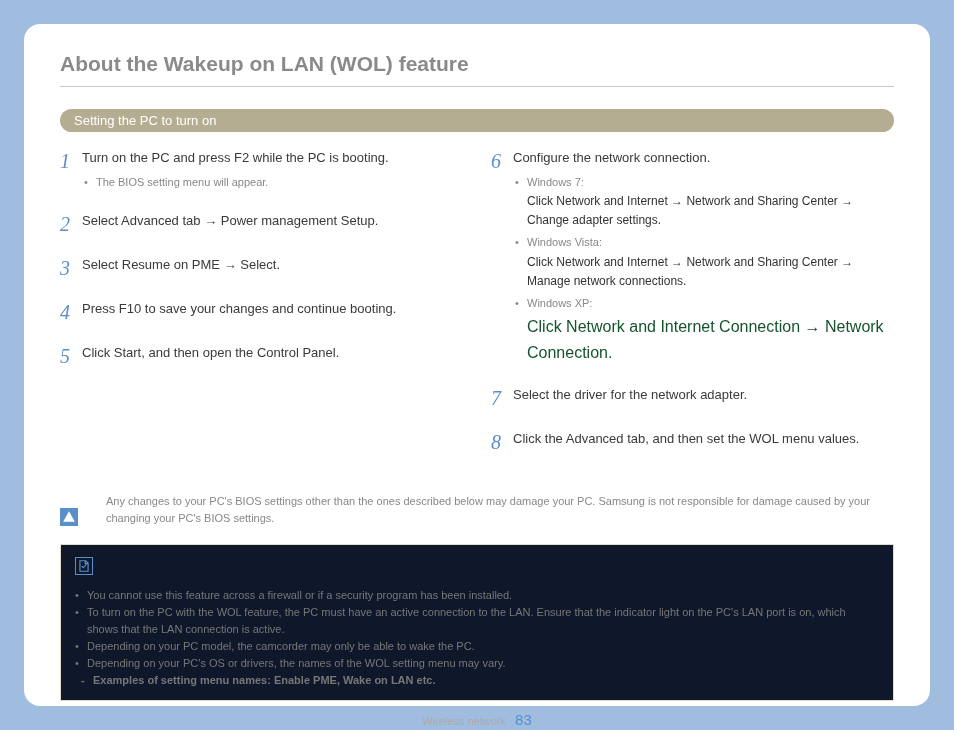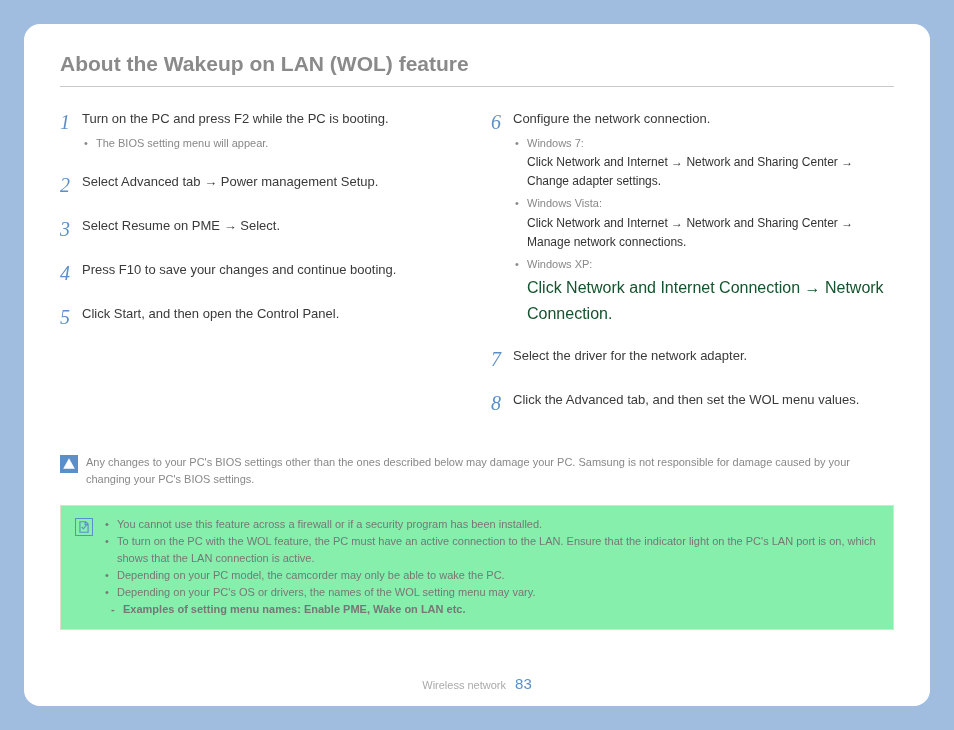--- a/index.html
+++ b/index.html
@@ -85,49 +85,50 @@
 }
 .sub-bullets .inner {
   color: #333;
   font-size: 12px;
   padding-left: 0;
 }
 .sub-bullets .inner::before { content: ""; }
 .arrow { font-family: Arial; }
 .warning-row {
   display: flex;
-  align-items: flex-start;
-  gap: 8px;
+  align-items: flex-end;
+  gap: 28px;
   margin: 20px 0 14px 0;
   padding: 0 0px;
 }
 .warn-icon {
   width: 18px;
   height: 18px;
   background: #5b8fc9;
   display: flex;
   align-items: center;
   justify-content: center;
   flex-shrink: 0;
   margin-top: 1px;
 }
 .warn-icon svg { width: 14px; height: 14px; }
 .warn-text {
   font-size: 11px;
   color: #888;
   line-height: 1.5;
 }
 .note-box {
-  background: #86efac;
+  background: #0f172a;
   display: flex;
   align-items: flex-start;
   gap: 12px;
   padding: 10px 14px;
   margin-top: 4px;
   border: 1px solid #e2ddc9;
+  flex-direction: column;
 }
 .note-icon {
   width: 18px;
   height: 18px;
   border: 1px solid #5b8fc9;
   display: flex;
   align-items: center;
   justify-content: center;
   flex-shrink: 0;
   margin-top: 2px;
@@ -169,20 +170,21 @@
   font-size: 15px;
   margin-left: 6px;
 }
 </style>
 </head>
 <body>
 
 <div class="page">
   <h1 class="title">About the Wakeup on LAN (WOL) feature</h1>
   <hr class="hr-top">
+  <div class="sub-badge">Setting the PC to turn on</div>
 
   <div class="cols">
     <div class="col" id="col-left">
         <div class="step">
           <div class="num">1</div>
           <div class="body">Turn on the PC and press F2 while the PC is booting.<ul class="sub-bullets">
               <li>The BIOS setting menu will appear.</li>
             </ul></div>
         </div>
         <div class="step">

